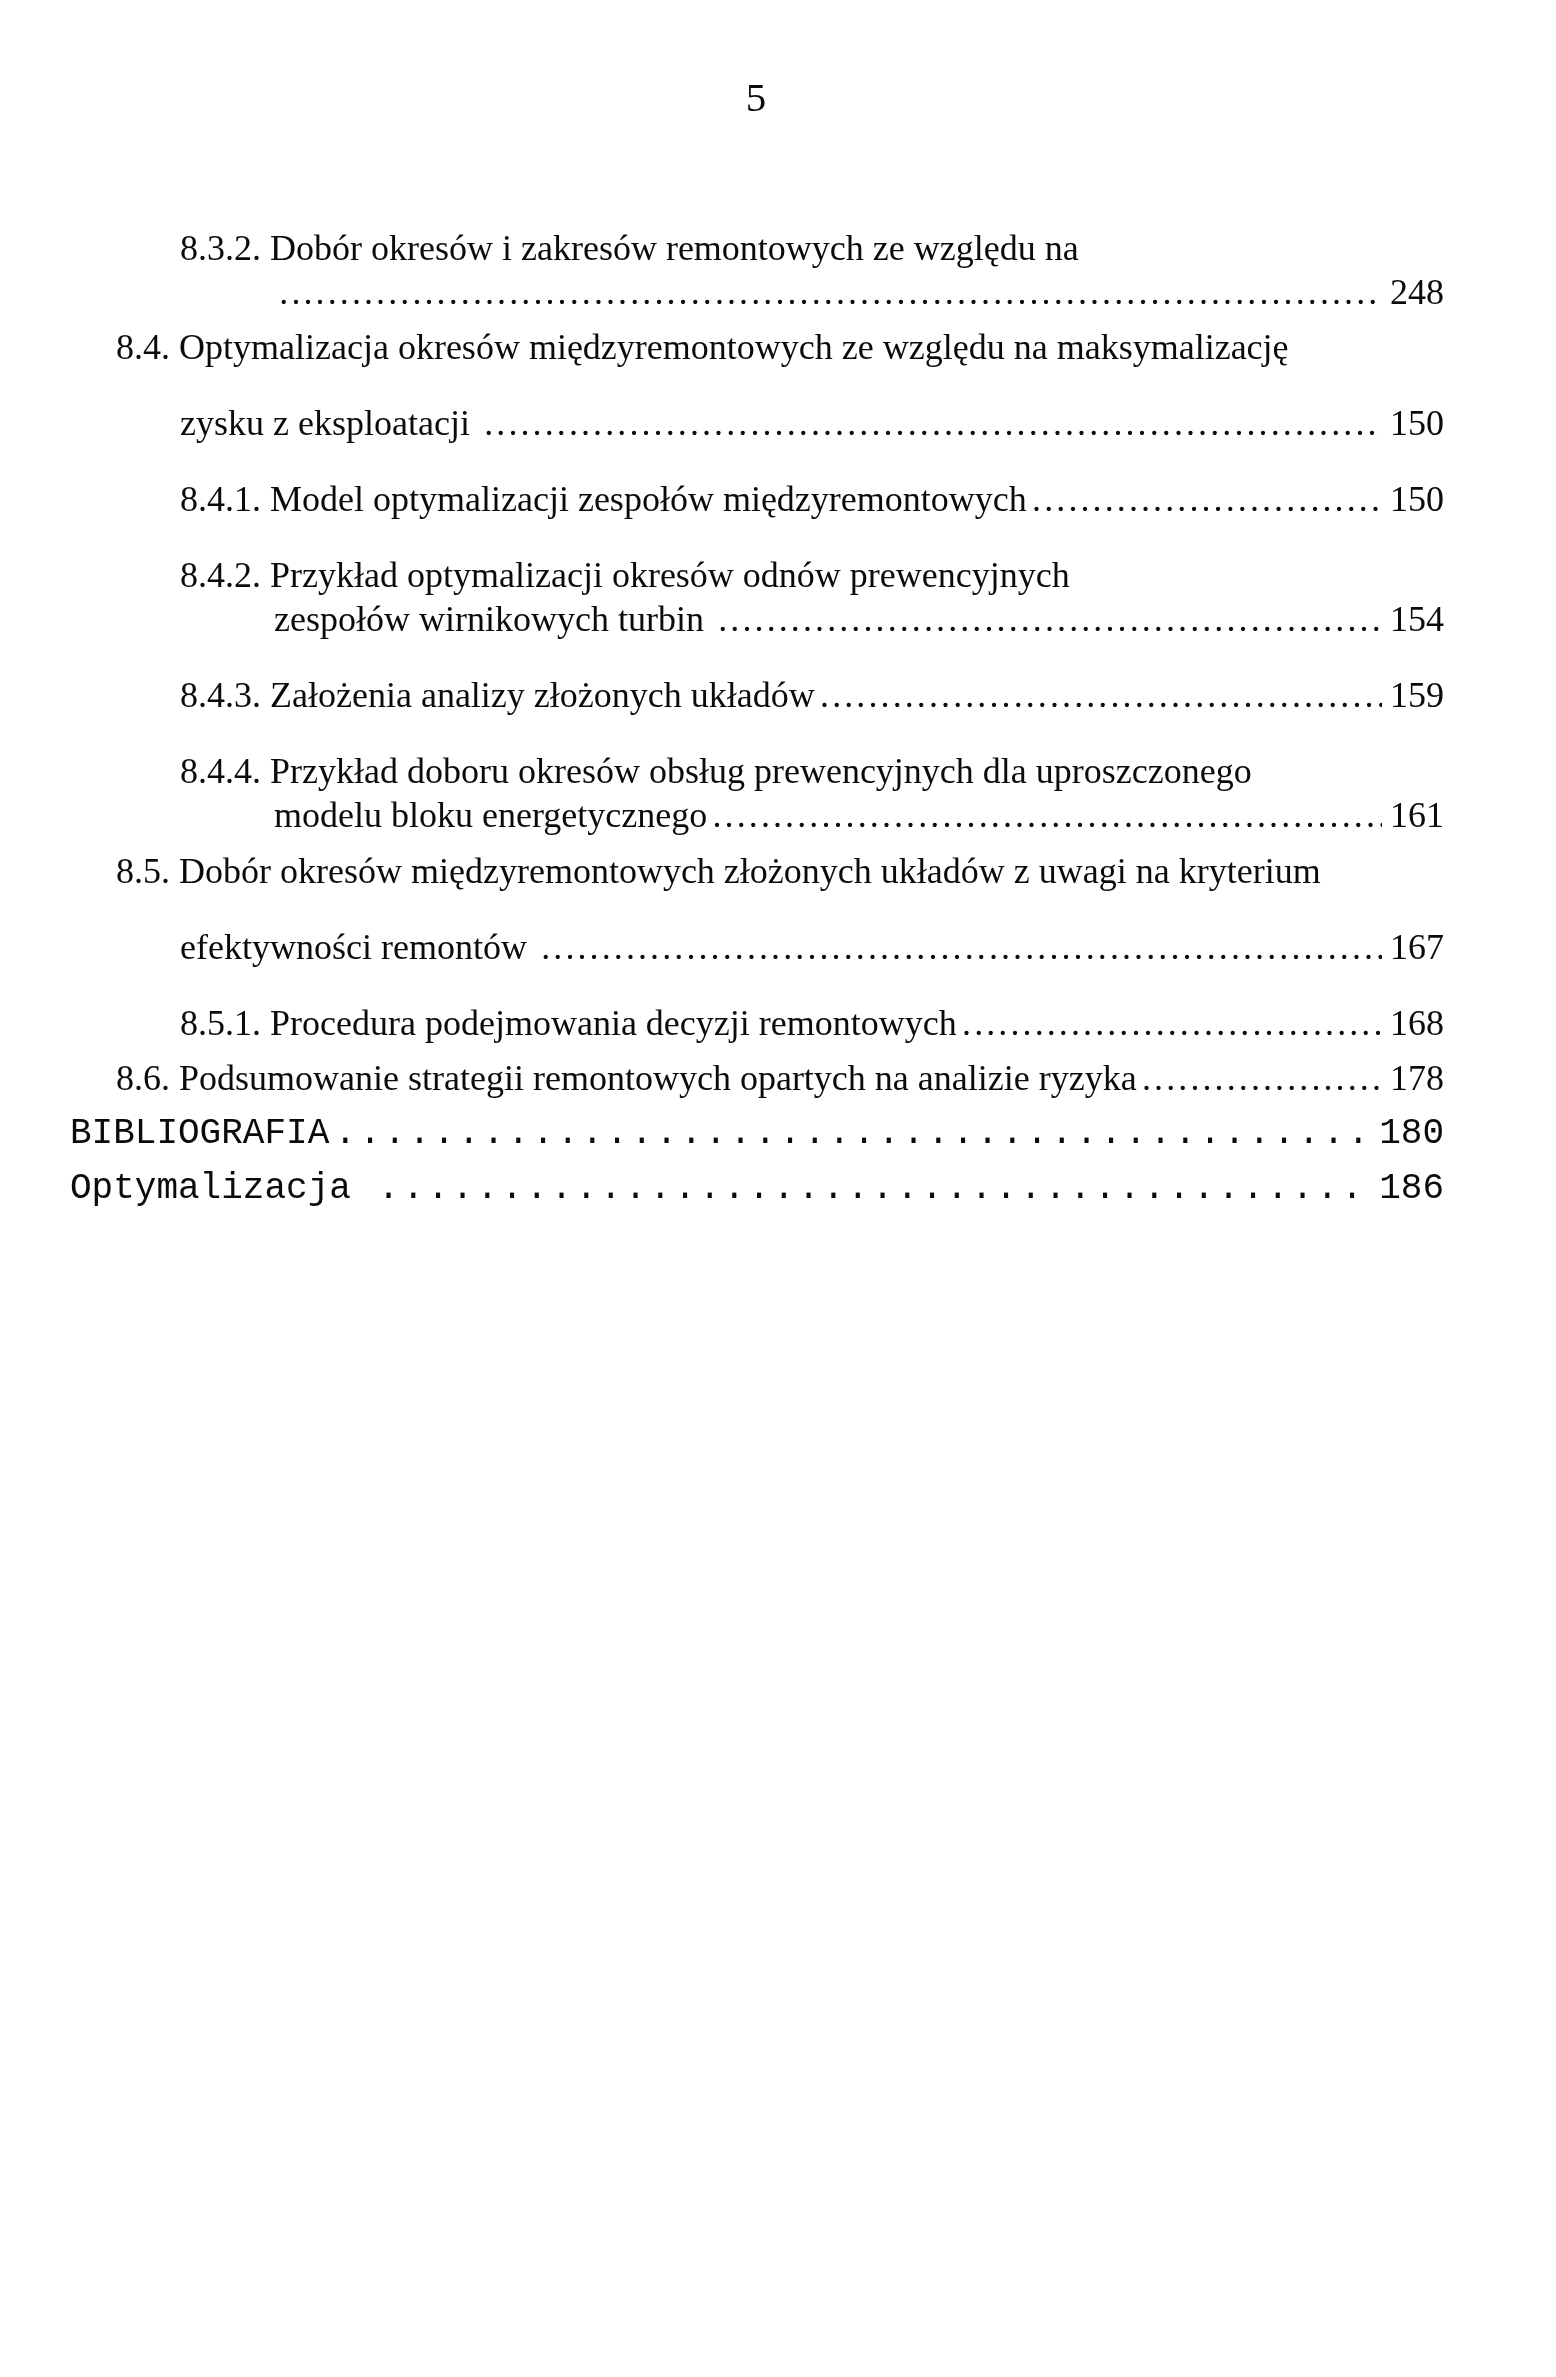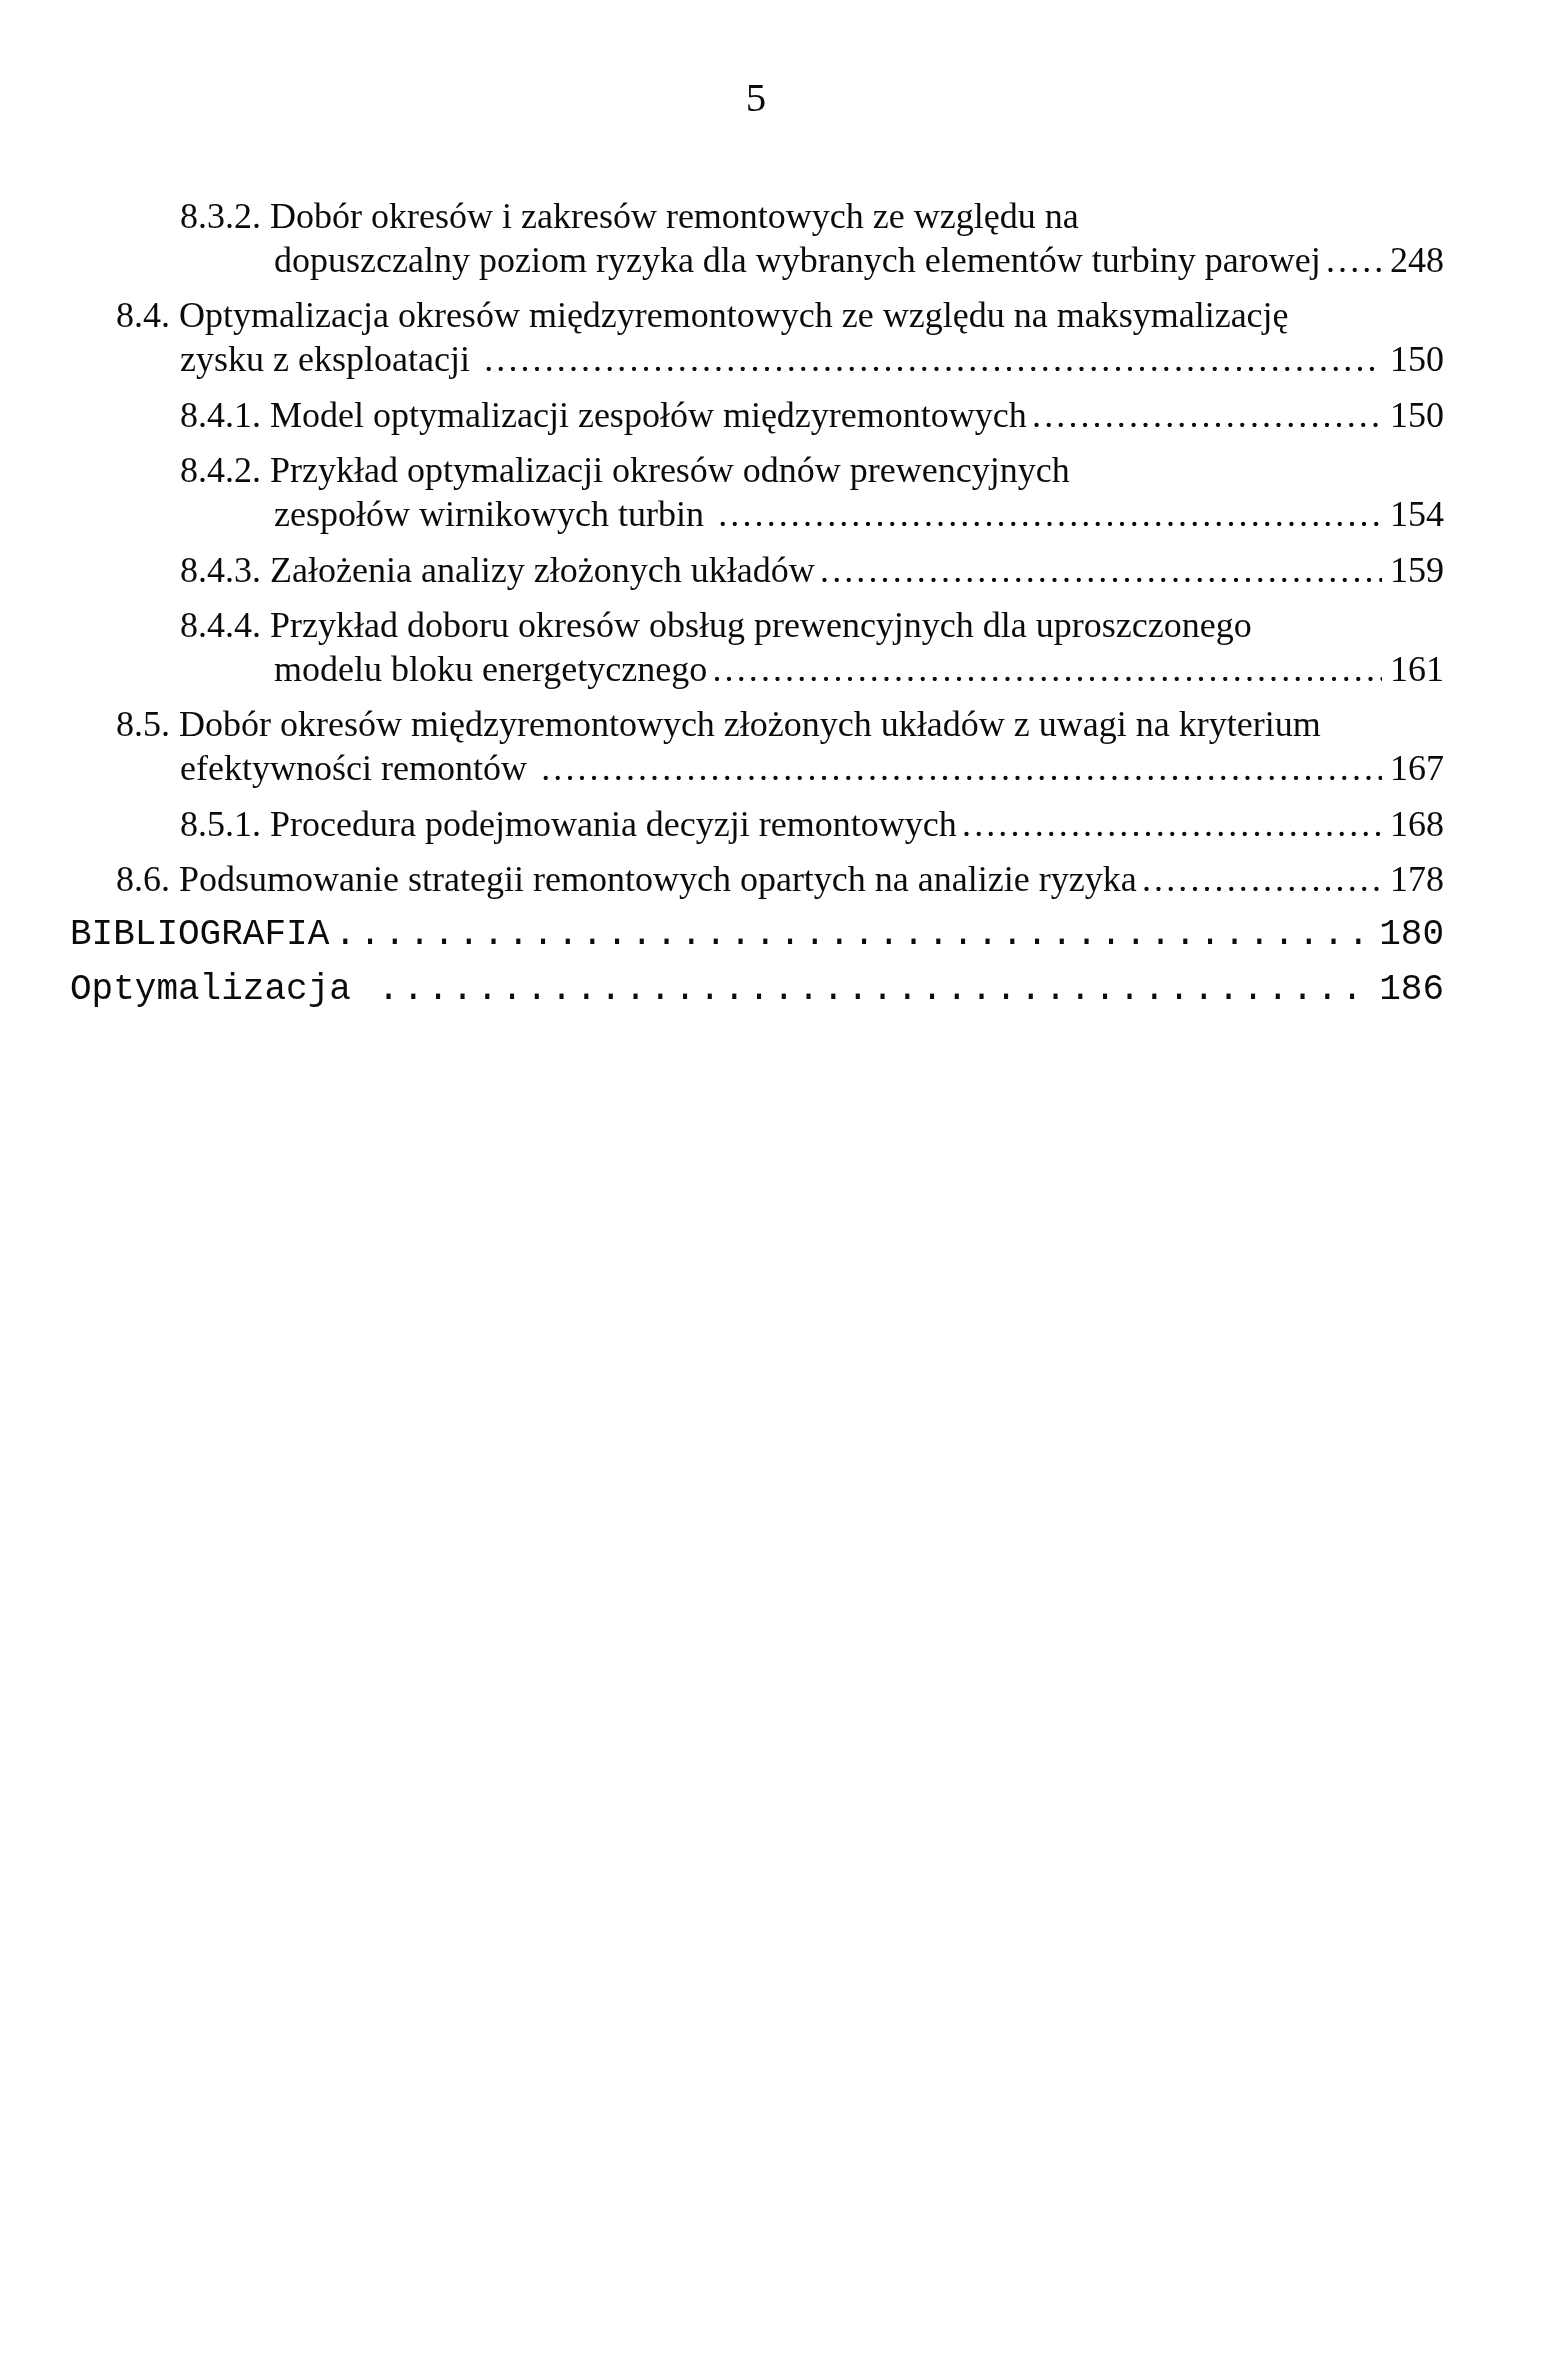--- a/index.html
+++ b/index.html
@@ -40,21 +40,21 @@
   }
   .line {
     display: flex;
     align-items: baseline;
     font-size: 36px;
     line-height: 44px;
     white-space: nowrap;
   }
   .ind-0 { margin-left: 70px; font-family: Liberation Mono, monospace; }
   .ind-1 { margin-left: 116px; text-align: center; }
-  .ind-2 { margin-left: 180px; }
+  .ind-2 { margin-left: 180px; margin-top: 32px; }
   .ind-3 { margin-left: 274px; }
   .text {
     white-space: pre;
     flex: 0 0 auto;
   }
   .leader {
     flex: 1 1 auto;
     min-width: 0;
     overflow: hidden;
     white-space: nowrap;
@@ -75,21 +75,20 @@
 <body>
 
 <div class="sheet">
   <div class="pagenum">5</div>
   <div class="toc" id="toc">
       <div class="entry">
         <div class="line ind-2">
           <span class="text">8.3.2. Dobór okresów i zakresów remontowych ze względu na</span>
         </div>
         <div class="line ind-3">
-          <span class="text">dopuszczalny poziom ryzyka dla wybranych elementów turbiny parowej</span>
           <span class="leader"></span>
           <span class="pg">248</span>
         </div>
       </div>
       <div class="entry">
         <div class="line ind-1">
           <span class="text">8.4. Optymalizacja okresów międzyremontowych ze względu na maksymalizację</span>
         </div>
         <div class="line ind-2">
           <span class="text">zysku z eksploatacji </span>

